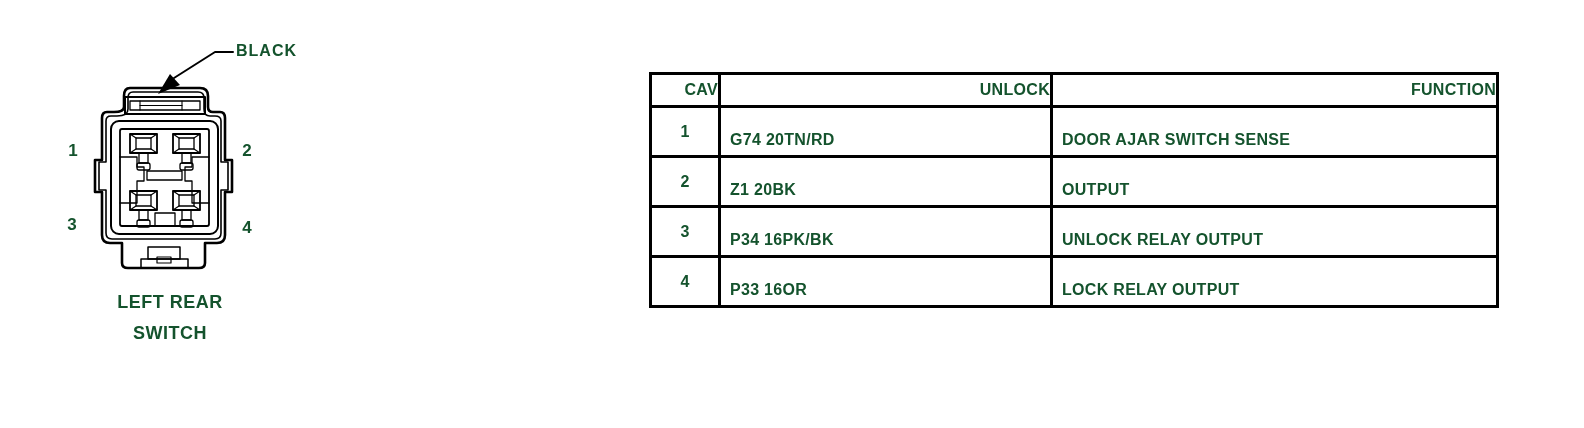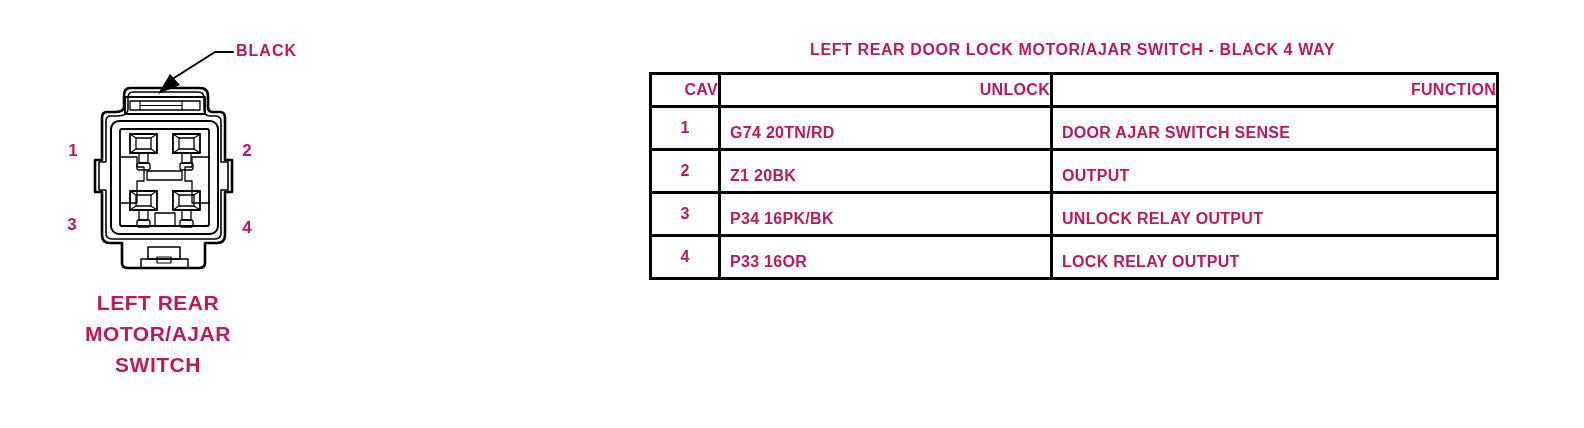--- a/index.html
+++ b/index.html
@@ -2,44 +2,44 @@
 <html><head>
 <meta charset="utf-8">
 <style>
   html, body { margin: 0; padding: 0; background: #ffffff; }
   #canvas {
     position: relative;
     width: 1584px;
     height: 428px;
     background: #ffffff;
     font-family: "Liberation Sans", sans-serif;
-    color: #be185d;
+    color: #14532d;
     overflow: hidden;
   }
   .abs { position: absolute; }
 
   
   #connector-svg { left: 40px; top: 15px; }
   .callout-label {
     left: 236px; top: 42px;
     font-size: 16px; font-weight: 700; letter-spacing: 1px;
     white-space: nowrap;
   }
   .pin-label {
     font-size: 17px; font-weight: 700;
     width: 14px; text-align: center;
   }
   #pin-1 { left: 66px;  top: 141px; }
   #pin-2 { left: 240px; top: 141px; }
   #pin-3 { left: 65px;  top: 215px; }
   #pin-4 { left: 240px; top: 218px; }
   .figure-caption {
-    left: 48px; top: 287px; width: 220px;
+    left: 60px; top: 287px; width: 220px;
     text-align: center;
-    font-size: 21px; font-weight: 700;
+    font-size: 18px; font-weight: 700;
     line-height: 31px; letter-spacing: 0.5px;
     white-space: nowrap;
   }
 
   
   .table-title {
     left: 649px; top: 41px; width: 847px;
     text-align: center;
     font-size: 16px; font-weight: 700; letter-spacing: 0.6px;
     white-space: nowrap;
@@ -50,21 +50,21 @@
     width: 847px;
     border-collapse: collapse;
     table-layout: fixed;
     background: #fff;
   }
   #pinout-table th, #pinout-table td {
     border: 3px solid #000;
     height: 30px;
     font-size: 16px; font-weight: 700;
     letter-spacing: 0.3px;
-    padding: 10px 0 0 9px;
+    padding: 17px 0 0 9px;
     overflow: hidden;
     white-space: nowrap;
   }
   #pinout-table th { text-align: right; padding: 0; }
   #pinout-table td.cav { text-align: center; padding: 0; }
 
   svg .ln   { fill: none; stroke: #000; stroke-linejoin: round; stroke-linecap: round; }
   svg .fillk{ fill: #000; stroke: none; }
 </style>
 </head>
@@ -143,25 +143,23 @@
 
   <span class="abs callout-label">BLACK</span>
 
   <span id="pin-1" class="abs pin-label">1</span>
   <span id="pin-2" class="abs pin-label">2</span>
   <span id="pin-3" class="abs pin-label">3</span>
   <span id="pin-4" class="abs pin-label">4</span>
 
   <div class="abs figure-caption">
     <div>LEFT REAR</div>
-    <div>MOTOR/AJAR</div>
     <div>SWITCH</div>
   </div>
 
-  <div class="abs table-title">LEFT REAR DOOR LOCK MOTOR/AJAR SWITCH - BLACK 4 WAY</div>
 
   <table id="pinout-table">
     <colgroup>
       <col style="width:69px">
       <col style="width:332px">
       <col style="width:446px">
     </colgroup>
     <thead>
       <tr>
         <th>CAV</th>

